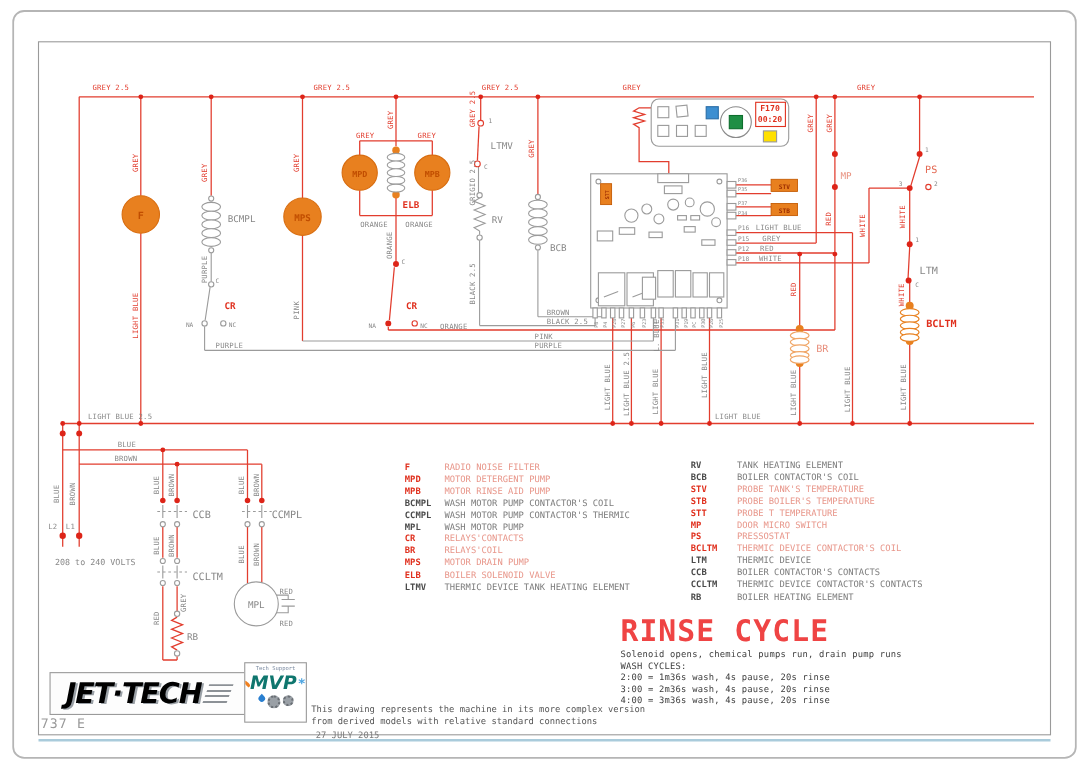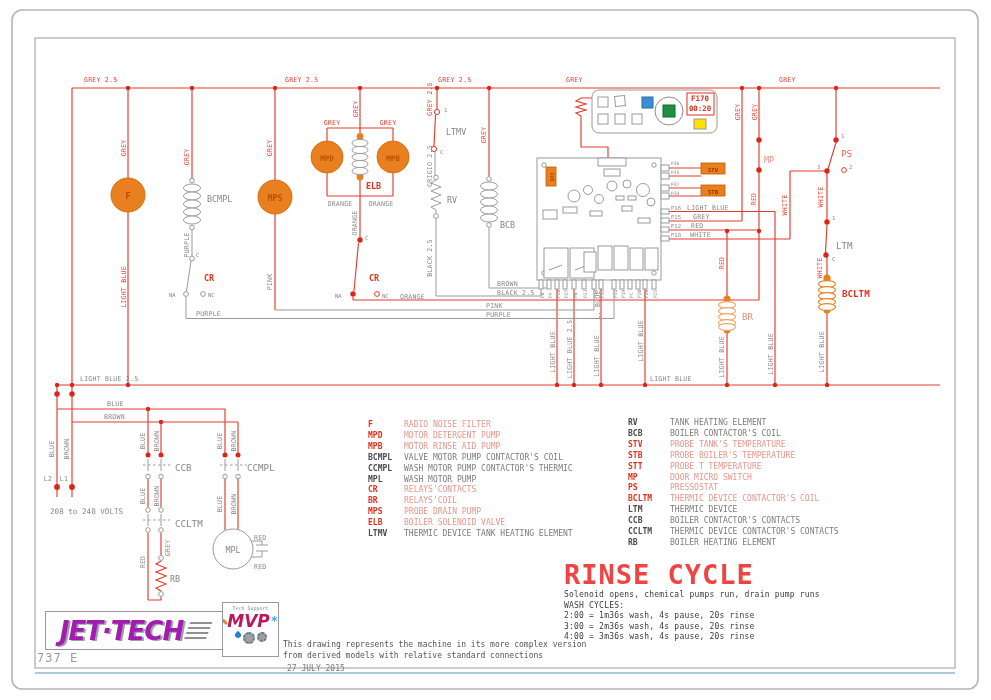--- a/index.html
+++ b/index.html
@@ -42,26 +42,26 @@
   .lrow{display:flex;}
   .lkey{width:36px;font-weight:bold;color:#4a4a4a;}
   .legend-right .lkey{width:42px;}
   .ldesc{color:#7c7c7c;}
   .t-red .lkey{color:#e0301e;}
   .t-red .ldesc{color:#e8968a;}
   .titleblock{position:absolute;left:564px;top:560px;}
   .tb-head{font-size:27px;font-weight:bold;color:#ef4444;letter-spacing:1px;line-height:30px;}
   .tb-line{font-size:8px;color:#3c3c3c;line-height:10.6px;letter-spacing:0.2px;white-space:nowrap;}
   .logo-box{position:absolute;left:45px;top:611px;width:177px;height:37px;border:1px solid #9a9a9a;display:flex;align-items:center;justify-content:center;background:#fdfdfd;}
-  .jt{font-family:"DejaVu Sans","Liberation Sans",sans-serif;font-style:italic;font-weight:bold;font-size:26px;color:#a21caf;text-shadow:2px 1px 0 #9aa0a6;letter-spacing:-1px;}
+  .jt{font-family:"DejaVu Sans","Liberation Sans",sans-serif;font-style:italic;font-weight:bold;font-size:26px;color:#000000;text-shadow:2px 1px 0 #9aa0a6;letter-spacing:-1px;}
   .stripes{display:inline-block;width:22px;height:18px;margin-left:4px;background:repeating-linear-gradient(180deg,#8c9196 0 2px,transparent 2px 5px);transform:skewX(-20deg);}
   .mvp-box{position:absolute;left:222px;top:602px;width:55px;height:53px;border:1px solid #9a9a9a;background:#fff;text-align:center;overflow:hidden;}
   .mvp-top{font-size:5px;color:#7a8aa0;margin-top:2px;}
   .mvp-mid{display:flex;align-items:center;justify-content:center;gap:1px;}
-  .mvp-name{font-family:"DejaVu Sans","Liberation Sans",sans-serif;font-style:italic;font-weight:bold;font-size:17px;color:#be185d;}
+  .mvp-name{font-family:"DejaVu Sans","Liberation Sans",sans-serif;font-style:italic;font-weight:bold;font-size:17px;color:#0f766e;}
   .flame{display:inline-block;width:7px;height:7px;background:#f08020;border-radius:50% 50% 50% 0;transform:rotate(-45deg);}
   .snow{color:#4aa3e0;font-weight:bold;font-size:12px;}
   .mvp-bottom{display:flex;justify-content:center;gap:2px;margin-top:1px;}
   .drop{display:inline-block;width:6px;height:6px;background:#2a7fd0;border-radius:0 50% 50% 50%;transform:rotate(45deg);}
   .gear{display:inline-block;width:8px;height:8px;border:2px dotted #6a6f75;border-radius:50%;background:#9aa0a6;}
   .g2{width:6px;height:6px;}
   .sheet-code{position:absolute;left:37px;top:651px;font-size:12px;color:#9a9a9a;letter-spacing:1px;}
   .notes{position:absolute;left:283px;top:640px;font-size:8px;color:#555;line-height:10.5px;white-space:nowrap;}
   .notes .date{margin-top:3px;margin-left:4px;color:#7a7a7a;}
 </style>
@@ -510,41 +510,41 @@
   <div class="lrow t-red">
       <span class="lkey">MPD</span>
       <span class="ldesc">MOTOR DETERGENT PUMP</span>
     </div>
   <div class="lrow t-red">
       <span class="lkey">MPB</span>
       <span class="ldesc">MOTOR RINSE AID PUMP</span>
     </div>
   <div class="lrow">
       <span class="lkey">BCMPL</span>
-      <span class="ldesc">VALVE MOTOR PUMP CONTACTOR'S COIL</span>
+      <span class="ldesc">WASH MOTOR PUMP CONTACTOR'S COIL</span>
     </div>
   <div class="lrow">
       <span class="lkey">CCMPL</span>
       <span class="ldesc">WASH MOTOR PUMP CONTACTOR'S THERMIC</span>
     </div>
   <div class="lrow">
       <span class="lkey">MPL</span>
       <span class="ldesc">WASH MOTOR PUMP</span>
     </div>
   <div class="lrow t-red">
       <span class="lkey">CR</span>
       <span class="ldesc">RELAYS'CONTACTS</span>
     </div>
   <div class="lrow t-red">
       <span class="lkey">BR</span>
       <span class="ldesc">RELAYS'COIL</span>
     </div>
   <div class="lrow t-red">
       <span class="lkey">MPS</span>
-      <span class="ldesc">PROBE DRAIN PUMP</span>
+      <span class="ldesc">MOTOR DRAIN PUMP</span>
     </div>
   <div class="lrow t-red">
       <span class="lkey">ELB</span>
       <span class="ldesc">BOILER SOLENOID VALVE</span>
     </div>
   <div class="lrow">
       <span class="lkey">LTMV</span>
       <span class="ldesc">THERMIC DEVICE TANK HEATING ELEMENT</span>
     </div>
 </div>

